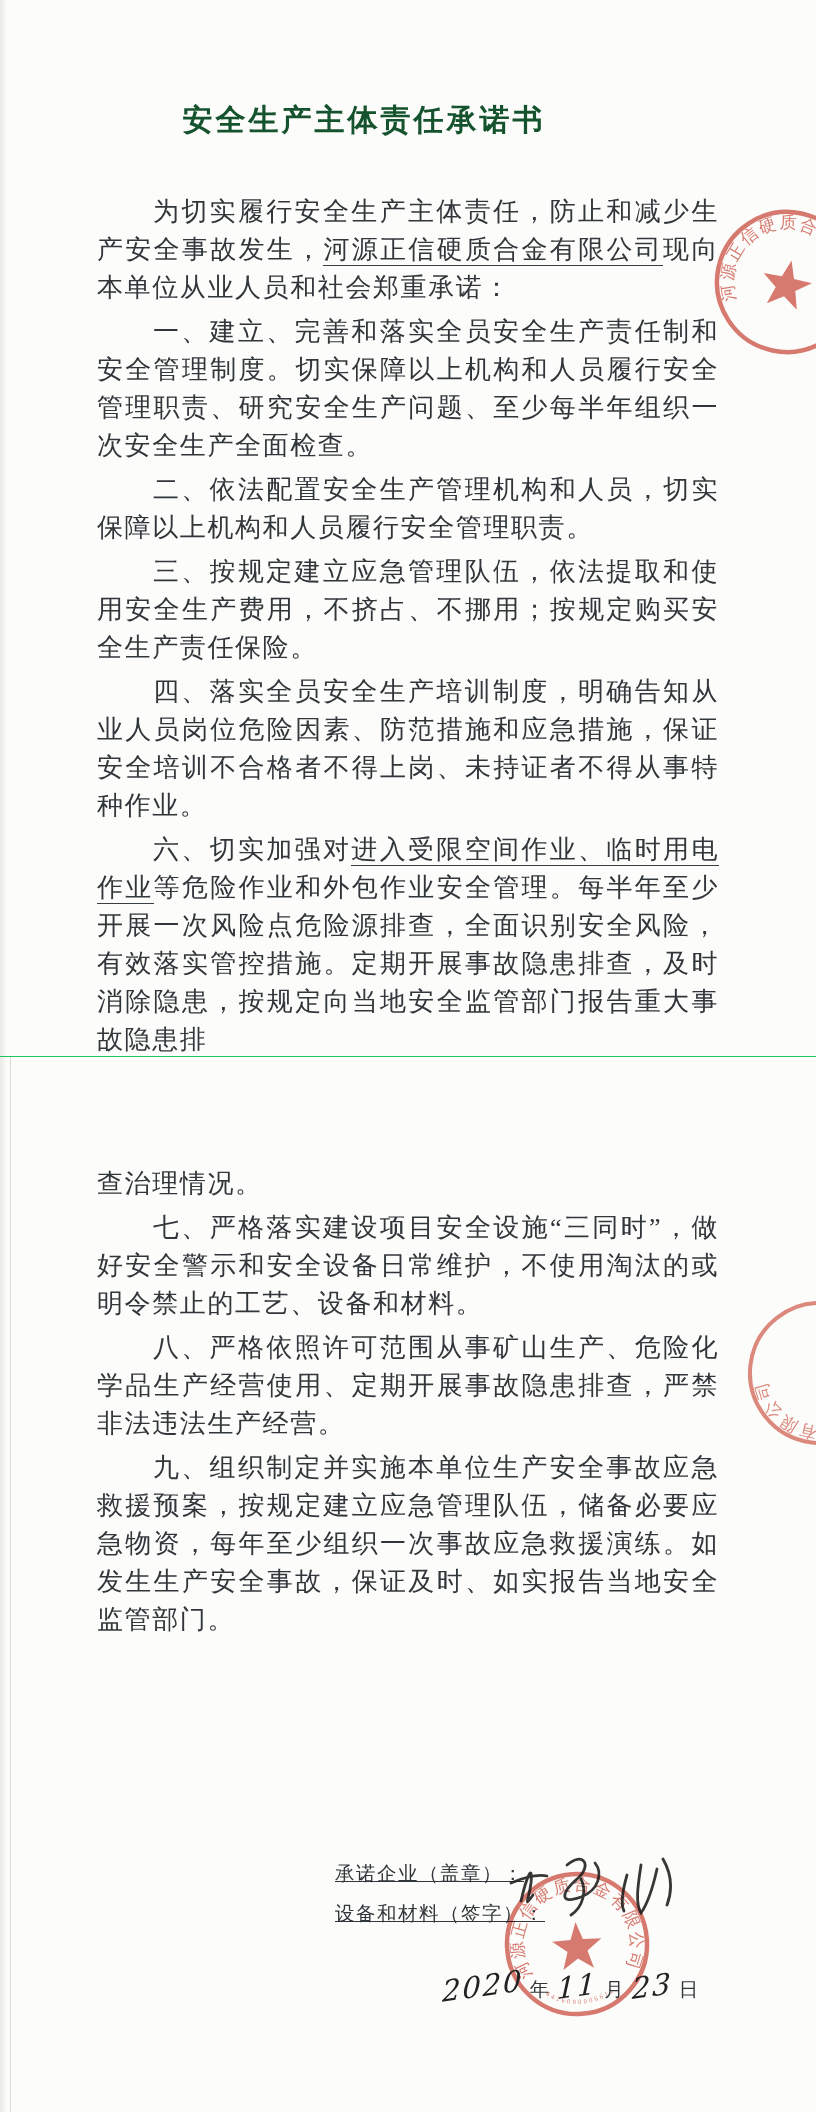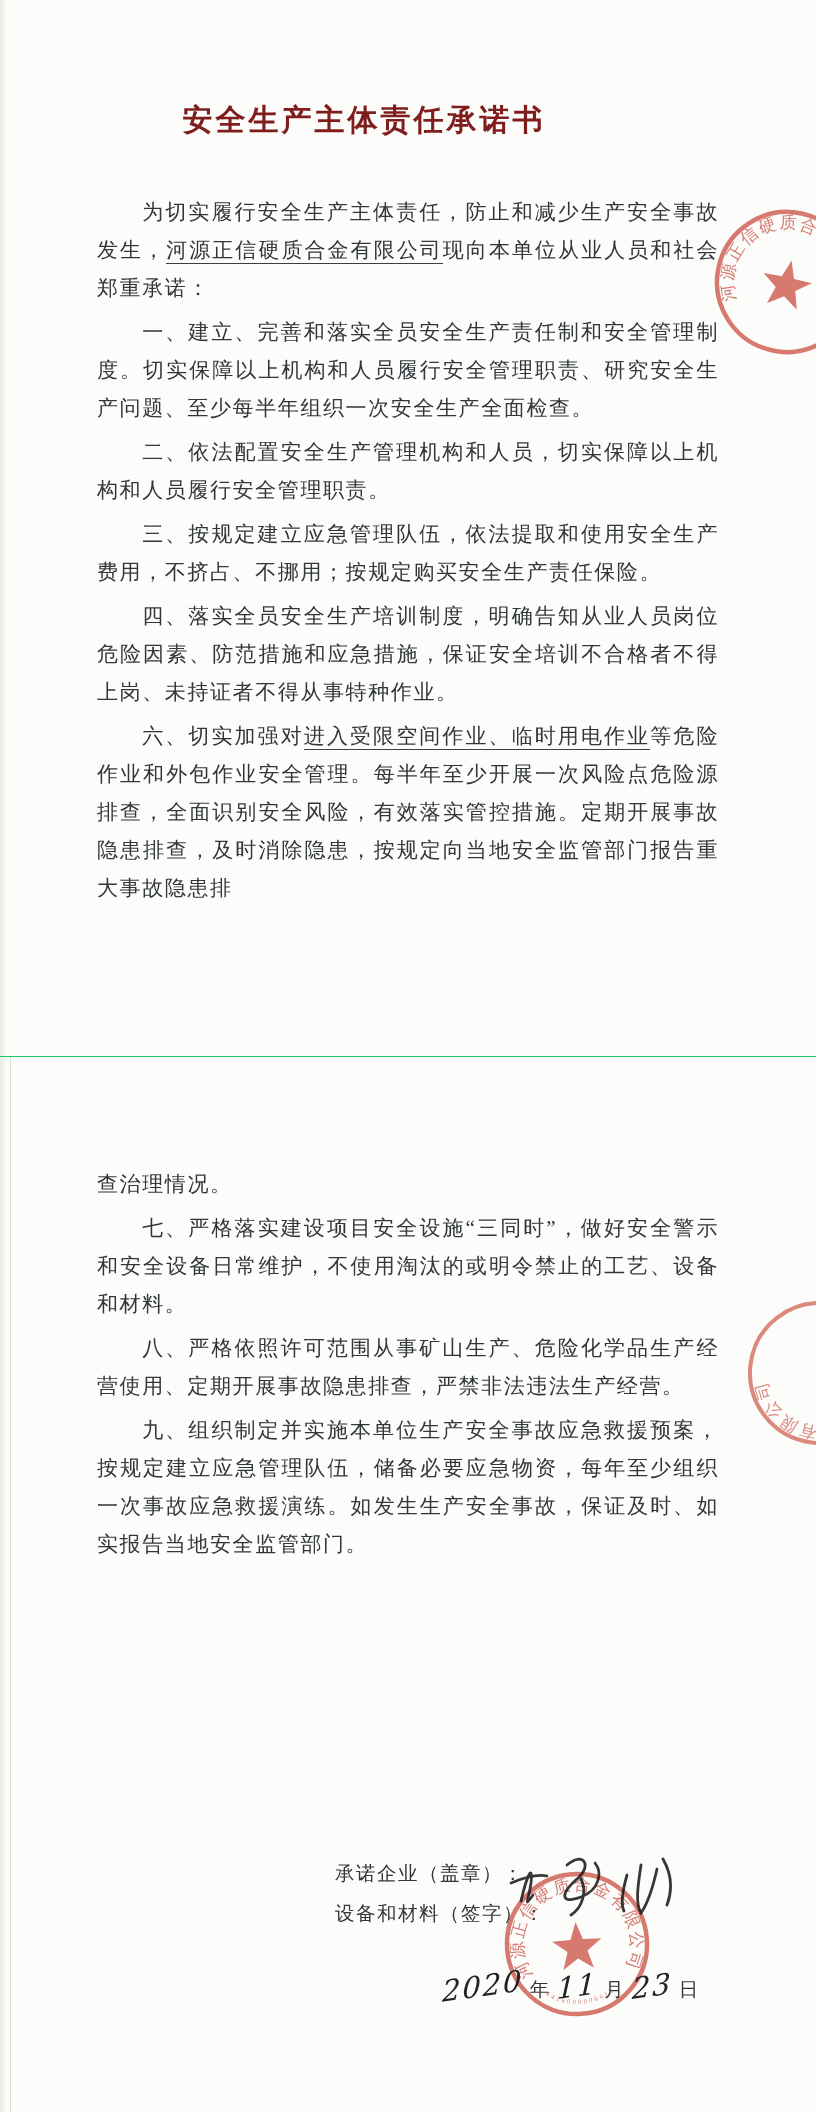--- a/index.html
+++ b/index.html
@@ -16,33 +16,33 @@
   }
   .page2{border-top:1px solid #22c55e;}
   .edge-line{
     position:absolute;left:10px;top:0;bottom:0;width:1px;
     background:#c9cdc9;opacity:.65;
   }
   .content{position:absolute;left:97px;width:622px;}
   .content1{top:100px;}
   .content2{top:108px;}
   h1.doc-title{
-    font-size:30px;font-weight:bold;color:#7f1d1d;letter-spacing:3px;
+    font-size:30px;font-weight:bold;color:#14532d;letter-spacing:3px;
     text-align:center;margin:0 88px 52px 0;
   }
   p.doc-par{
-    margin:0 0 6px 0;font-size:21px;line-height:38px;letter-spacing:1.6px;
+    margin:0 0 6px 0;font-size:26px;line-height:38px;letter-spacing:1.6px;
     text-align:justify;text-indent:2.15em;
   }
   p.no-indent{text-indent:0;}
   .u{border-bottom:1.5px solid #3a3f44;padding-bottom:1px;}
   
   .sig-labels{
     position:absolute;left:335px;top:797px;font-size:19.5px;line-height:40px;
-    letter-spacing:1.5px;z-index:1;
+    letter-spacing:1.5px;z-index:1;text-decoration:underline;
   }
   .date-line{
     position:absolute;left:438px;top:912px;z-index:3;
     font-size:19.5px;letter-spacing:2px;white-space:nowrap;
   }
   .hand{
     display:inline-block;font-family:"DejaVu Serif","Liberation Serif",serif;
     font-style:italic;color:#222;font-size:29px;
     transform:rotate(-8deg) skewX(-10deg);margin:0 4px;
   }

